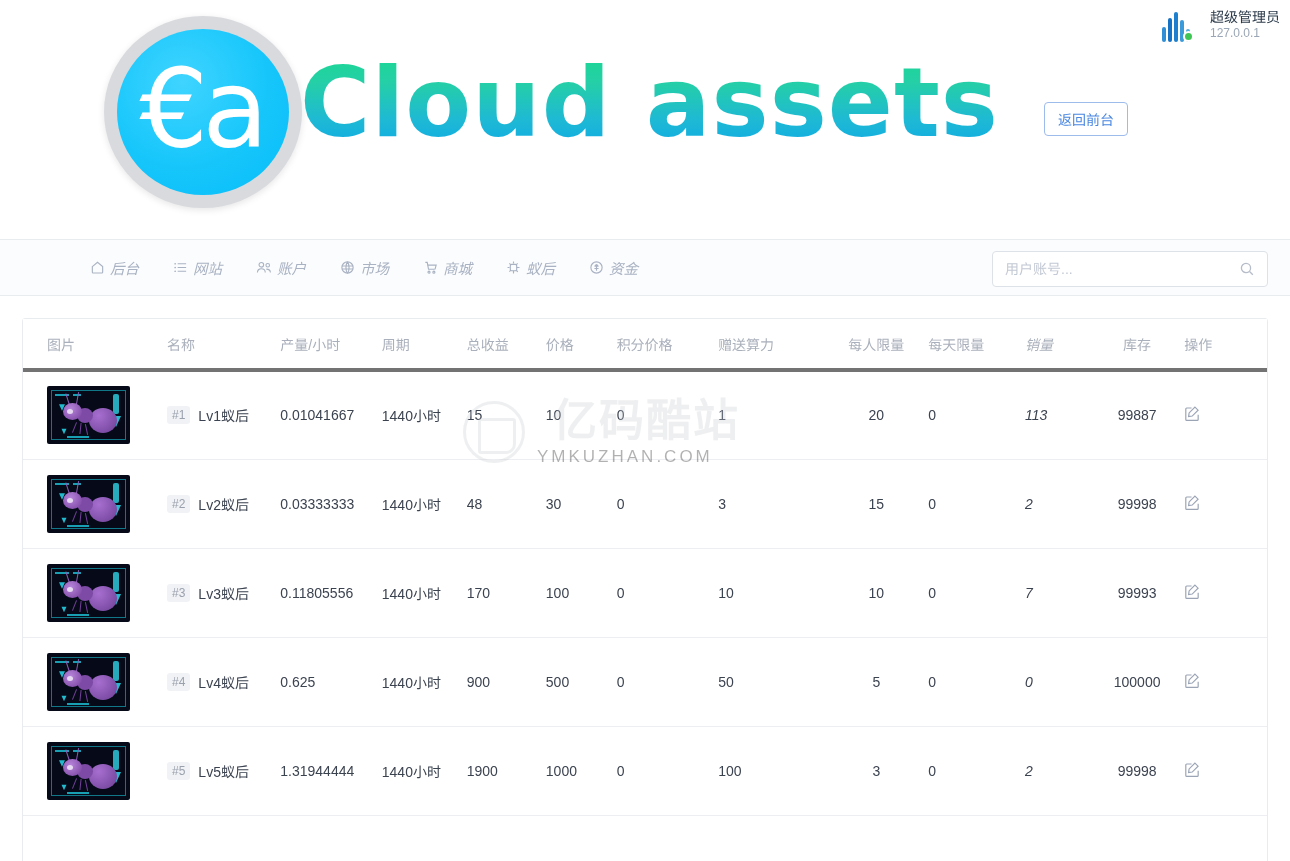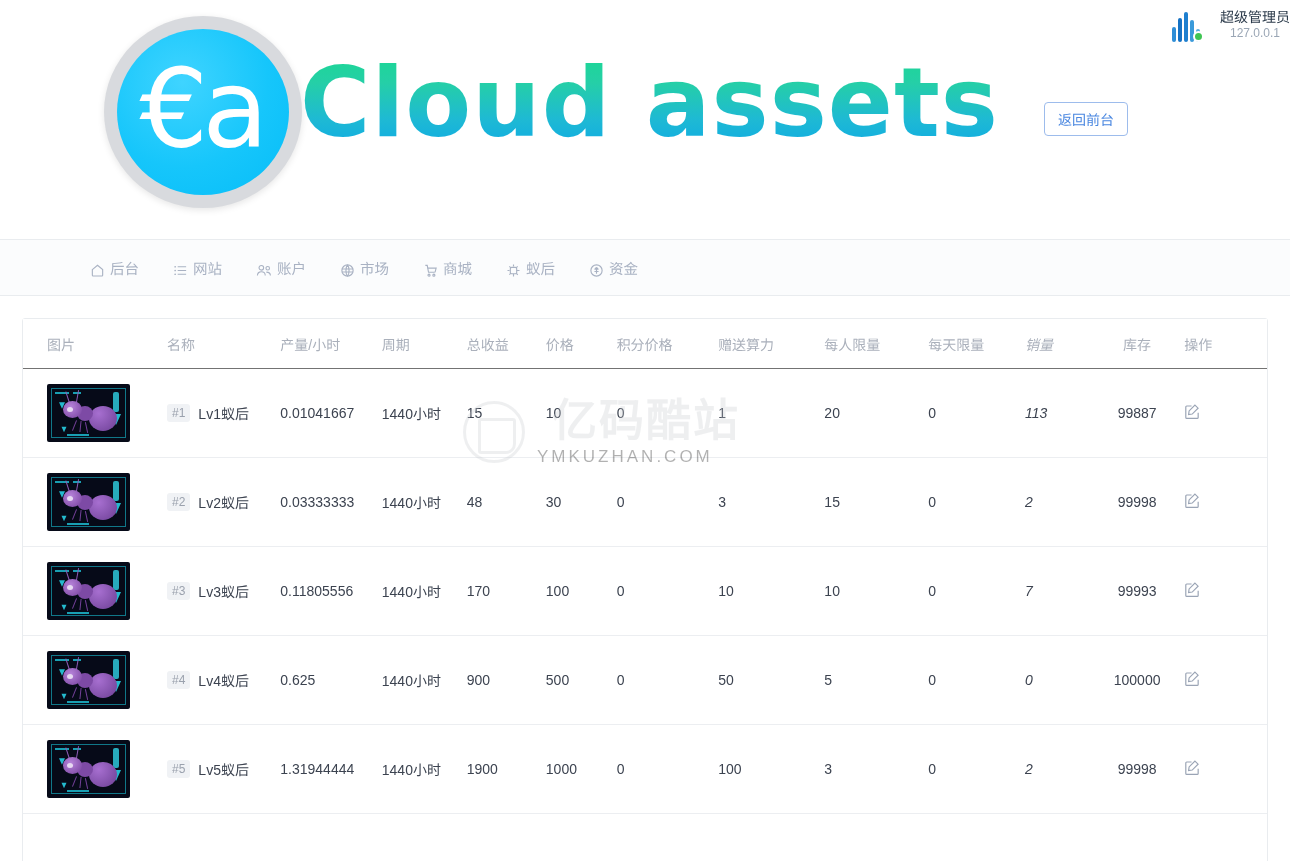--- a/index.html
+++ b/index.html
@@ -14,22 +14,22 @@
   .page { position: relative; width: 1290px; height: 861px; background:#fff; }
 
   
   .header {
     position: relative;
     height: 240px;
     background: #ffffff;
     border-bottom: 1px solid #e9ecef;
   }
   .user-box {
-    position: absolute; top: 8px; right: 0;
-    display: flex; align-items: center; gap: 17px; text-align: center;
+    position: absolute; top: 8px; right: 10px;
+    display: flex; align-items: center; gap: 17px;
   }
   .avatar {
     position: relative;
     width: 34px; height: 34px;
     display: flex; align-items: flex-end; justify-content: center;
     gap: 2px;
   }
   .avatar .bar { width: 4px; border-radius: 2px; background: #1f7fd0; }
   .avatar .b1 { height: 15px; background:#2f8ed6; }
   .avatar .b2 { height: 24px; background:#1572c4; }
@@ -88,23 +88,24 @@
   
   .navbar {
     position: relative;
     height: 56px;
     background: #fbfcfd;
     border-bottom: 1px solid #e9ecef;
     display: flex; align-items: center;
   }
   .nav-items { display: flex; align-items: center; margin-left: 88px; gap: 30px; }
   .nav-item {
-    display: flex; align-items: flex-end; gap: 5px;
+    display: flex; align-items: center; gap: 5px;
     font-size: 14.5px; color: #a9b2c3; cursor: pointer;
     padding: 4px 2px;
+    font-style: italic;
   }
   .nav-item svg { display:block; }
   .search-wrap {
     position: absolute; right: 22px; top: 11px;
     width: 276px; height: 36px;
     border: 1px solid #dde2e8; border-radius: 4px;
     background: #fff;
     display: flex; align-items: center;
   }
   .search-wrap input {
@@ -122,41 +123,41 @@
     border: 1px solid #e9ecef;
     border-radius: 3px;
     background: #fff;
     position: relative;
   }
   table { width: 100%; border-collapse: collapse; table-layout: fixed; }
   thead th {
     text-align: left;
     font-size: 14px; font-weight: normal; color: #aab0bb;
     padding: 15px 0 14px 0;
-    border-bottom: 1px solid #737373;
+    border-bottom: 4px solid #737373;
     background: #fff;
   }
   tbody td {
     font-size: 14px; color: #3c4350;
     padding: 0;
     height: 89px;
     border-bottom: 1px solid #eceef1;
     vertical-align: middle;
   }
   tbody tr:last-child td { border-bottom: 1px solid #eceef1; }
 
   .c-img   { width: 122px; padding-left: 24px !important; }
   .c-name  { width: 96px; }
   .c-rate  { width: 86px; }
   .c-cycle { width: 72px; }
   .c-inc   { width: 67px; }
   .c-price { width: 60px; }
   .c-point { width: 86px; }
   .c-power { width: 90px; }
-  .c-plimit{ width: 88px; }
+  .c-plimit{ width: 88px; text-align: center; }
   .c-dlimit{ width: 82px; }
   .c-sales { width: 55px; font-style: italic; }
   .c-stock { width: 80px; text-align: center; }
   .c-op    { width: 70px; }
 
   .thumb {
     width: 83px; height: 58px;
     border-radius: 2px;
     position: relative; overflow: hidden;
     background: #060a18;
@@ -368,20 +369,29 @@
         <span>
           <svg width="15" height="15" viewBox="0 0 16 16" fill="none" stroke="#a9b2c3" stroke-width="1.2">
             <circle cx="8" cy="8" r="6"></circle>
             <path d="M8 4.6v6.8M5.8 6.6h4.4M5.8 9h4.4M8 4.6 6.2 6.6M8 4.6l1.8 2"></path>
           </svg>
         </span>
         <span>资金</span>
       </div>
     </div>
 
+    <div class="search-wrap">
+      <input type="text" placeholder="用户账号..." style="">
+      <span class="search-icon">
+        <svg width="16" height="16" viewBox="0 0 16 16" fill="none" stroke="#b6bdc9" stroke-width="1.3">
+          <circle cx="7" cy="7" r="4.6"></circle>
+            <path d="M10.5 10.5l3.3 3.3"></path>
+        </svg>
+      </span>
+    </div>
   </div>
 
   <div class="content">
     <div class="card">
 
       <div class="watermark">
         <div class="wm-logo"></div>
         <div class="wm-texts">
           <div class="wm-cn">亿码酷站</div>
           <div class="wm-en">YMKUZHAN.COM</div>

